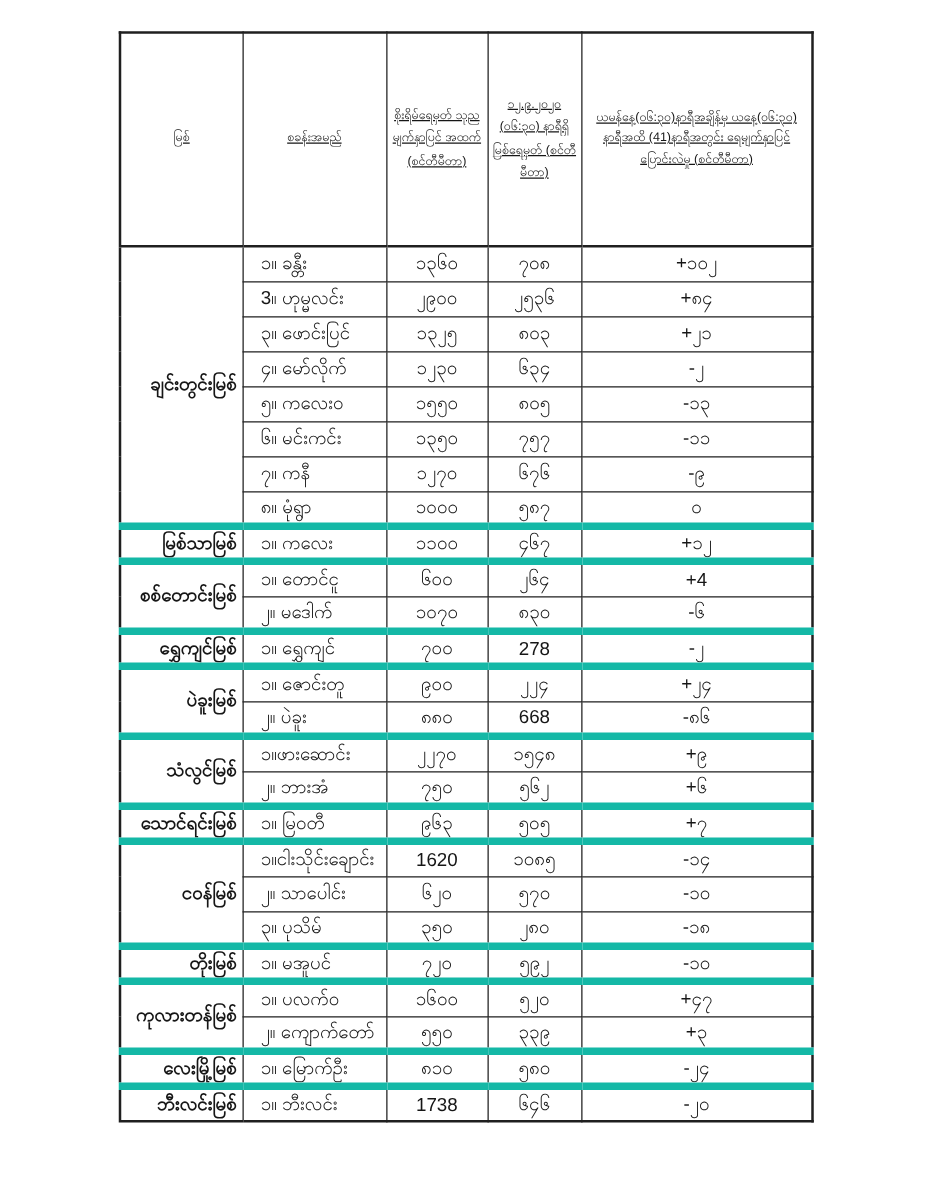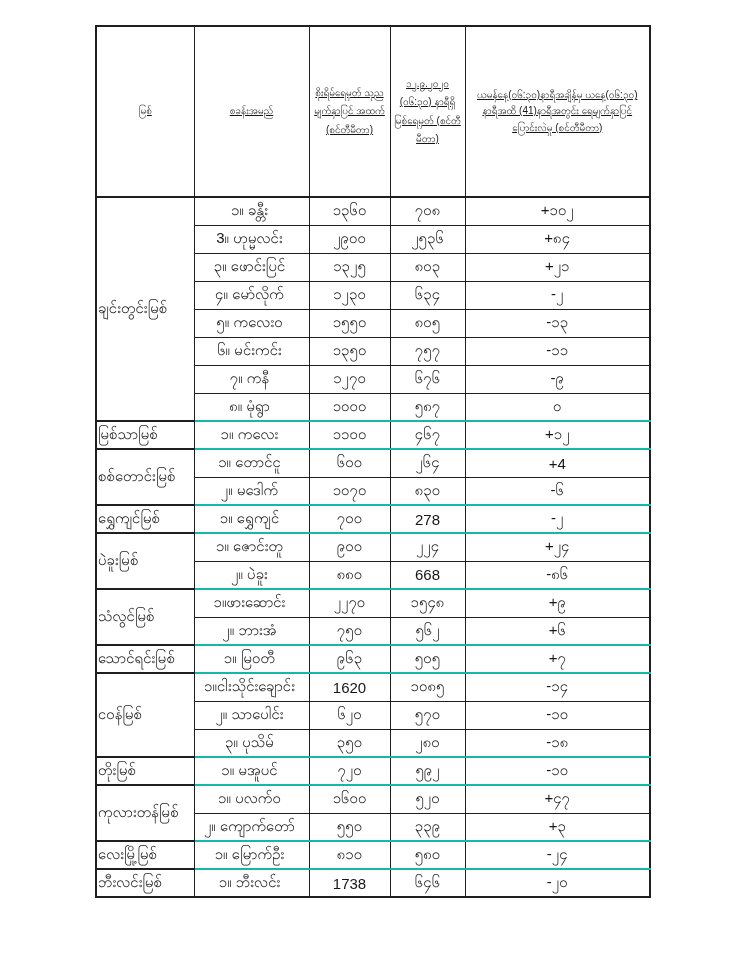--- a/index.html
+++ b/index.html
@@ -35,27 +35,28 @@
     font-size:10px;
     line-height:1.85;
     height:145px;
     padding:12px 3px;
     text-decoration:underline;
   }
   tr.header-row td.th-change{line-height:1.62;}
   tr.body-row{height:28px;}
   tr.body-row td{white-space:nowrap;}
   td.cell-river{
-    text-align:left;padding-left:1px;
+    text-align:right;padding-left:1px;
     border-bottom:2px solid #1f1f1f;
     white-space:normal;
-  }
-  td.cell-station{text-align:center;padding-left:0;}
+    font-weight:bold;
+  }
+  td.cell-station{text-align:left;padding-left:14px;}
   td.cell-num{text-align:center;}
-  tr.sec td{border-top:2px solid #14b8a6;}
+  tr.sec td{border-top:6px solid #14b8a6;}
 </style>
 </head>
 <body>
 
 <table class="report-table">
   <colgroup>
     <col class="c-river">
       <col class="c-station">
       <col class="c-danger">
       <col class="c-current">

